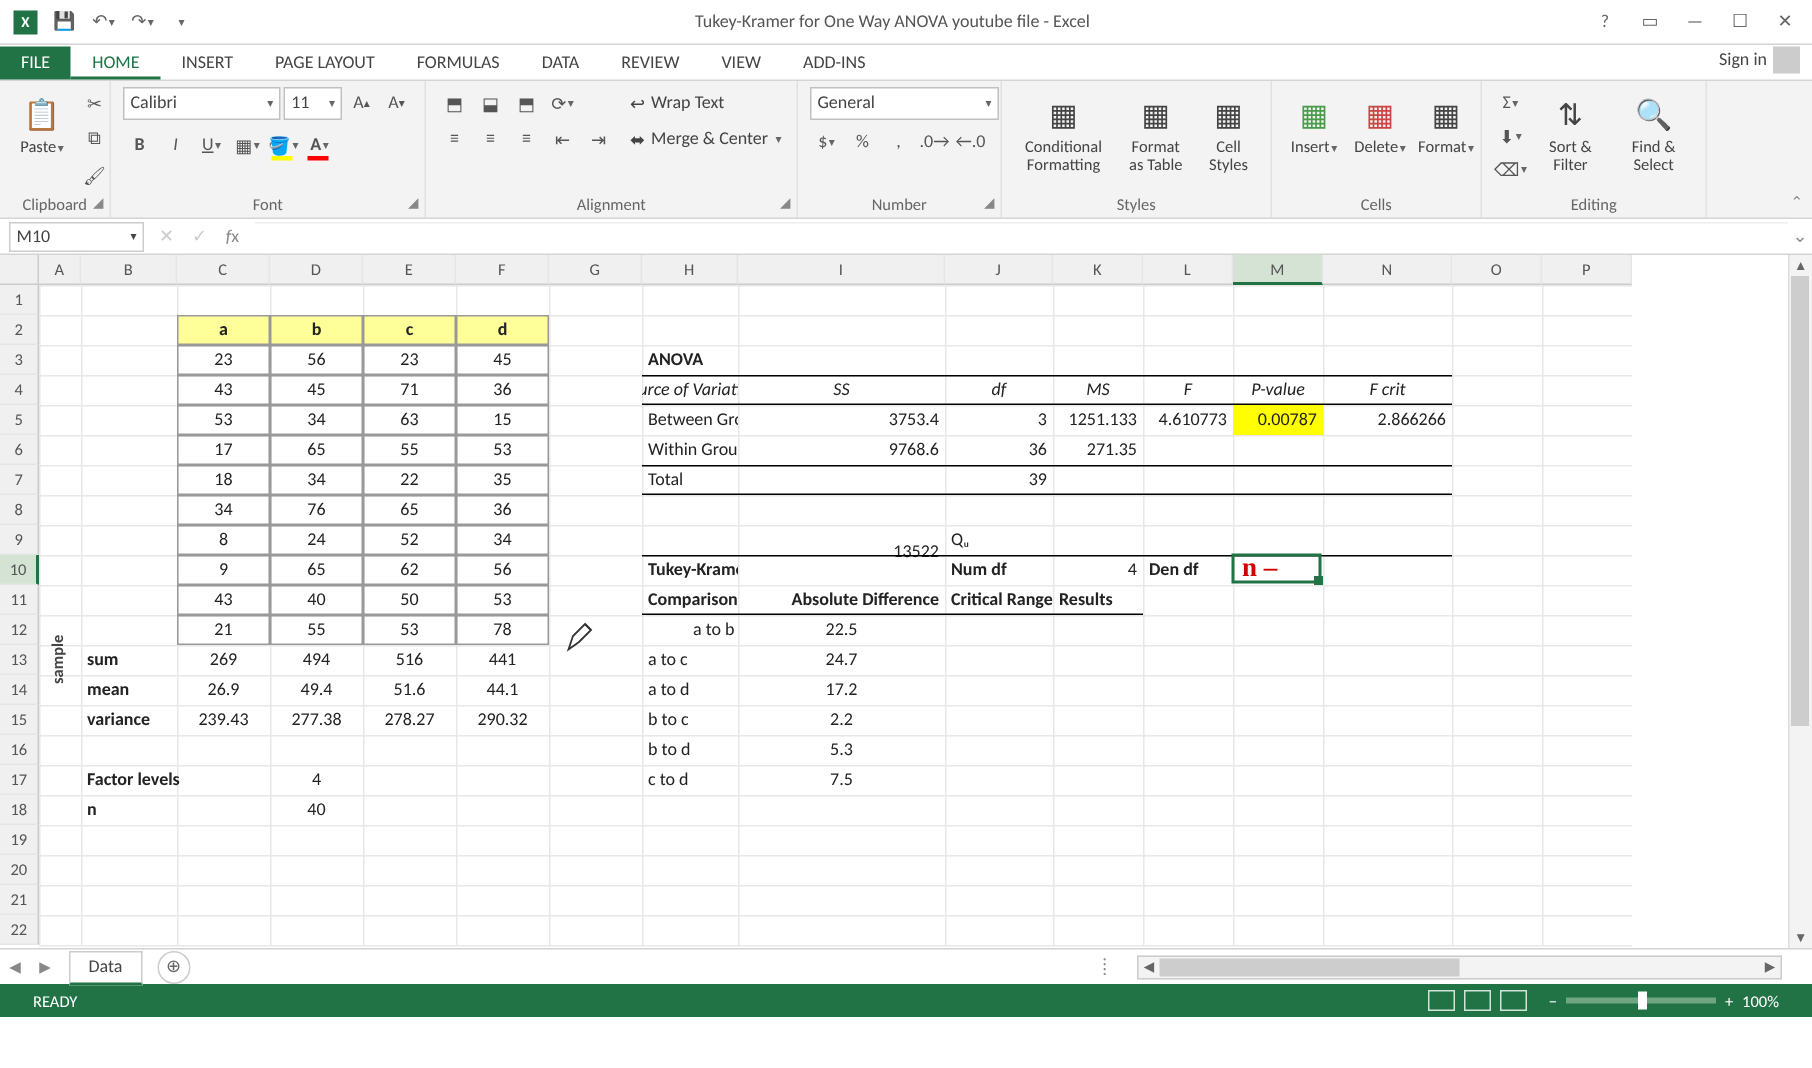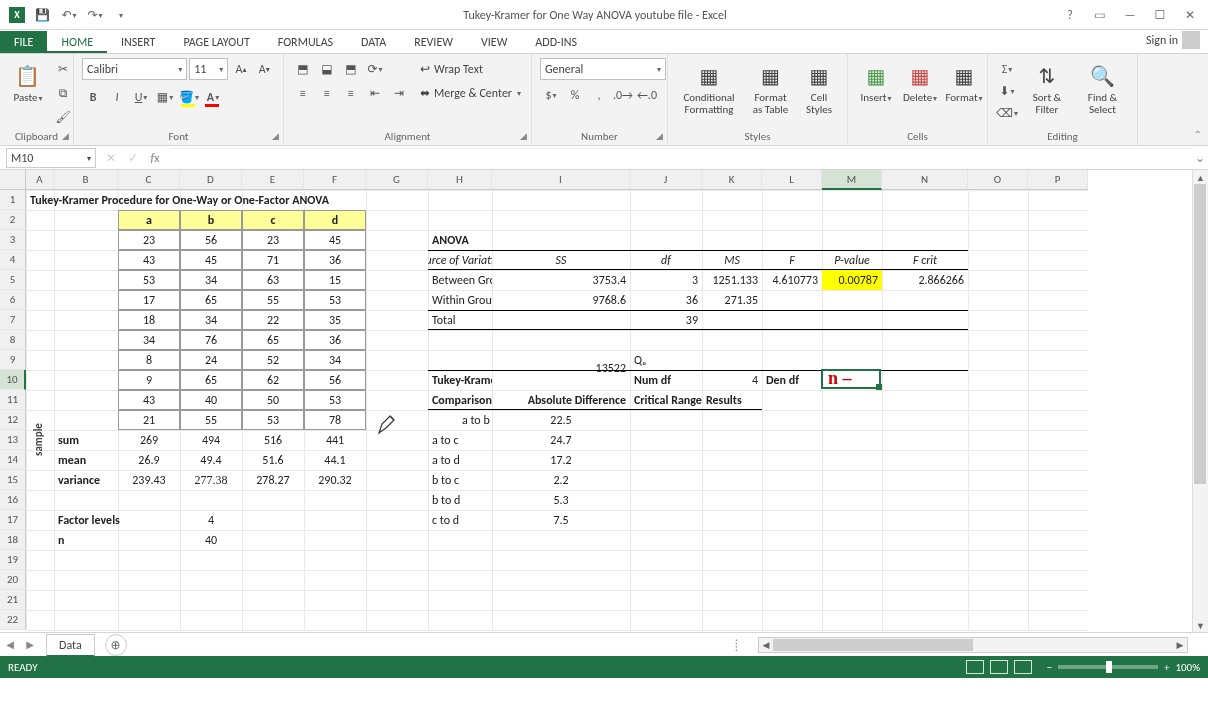--- a/index.html
+++ b/index.html
@@ -68,21 +68,21 @@
 .sheetbar .navbtn { width:20px; text-align:center; color:#888; cursor:pointer; font-size:10px;}
 .sheetbar .sheet { padding:3px 12px; border:1px solid #ccc; border-bottom:none; font-size:12px; background:#fff; cursor:pointer; margin-top:2px;}
 .sheetbar .sheet.active { border-bottom:2px solid #217346; background:#fff; font-weight:normal;}
 .sheetbar .addsheet { width:22px; height:22px; border:1px solid #ccc; border-radius:50%; display:flex; align-items:center; justify-content:center; margin-left:10px; cursor:pointer; color:#666;}
 .sheetbar .hscroll { flex:1; display:flex; align-items:center; justify-content:flex-end; padding-right:20px;}
 .scrollbar-h { height:16px; width:430px; border:1px solid #ccc; background:#f3f3f3; position:relative;}
 .scrollbar-h .thumb { position:absolute; left:14px; top:1px; height:12px; width:200px; background:#cdcdcd;}
 .scrollbar-h .arr { position:absolute; top:0; width:14px; height:14px; display:flex; align-items:center; justify-content:center; font-size:9px; color:#666;}
 
 
-.statusbar { height:22px; background:#217346; color:#fff; display:flex; align-items:center; padding:0 8px; font-size:11px; justify-content:space-between;}
+.statusbar { height:22px; background:#217346; color:#fff; display:flex; align-items:center; padding:0 22px; font-size:11px; justify-content:space-between;}
 .statusbar .views { display:flex; gap:6px; align-items:center;}
 .statusbar .views .v { width:18px; height:14px; border:1px solid #fff; opacity:0.8; cursor:pointer;}
 .zoom { display:flex; align-items:center; gap:6px;}
 .zoom .track { width:100px; height:4px; background:#6fa582; position:relative;}
 .zoom .track .th { position:absolute; left:48px; top:-4px; width:6px; height:12px; background:#fff;}
 
 
 .vscroll { position:absolute; right:0; top:0; width:16px; height:100%; background:#f3f3f3; border-left:1px solid #ddd;}
 .vscroll .arr { height:14px; display:flex; align-items:center; justify-content:center; font-size:9px; color:#666;}
 .vscroll .thumb { position:absolute; left:1px; top:14px; width:12px; height:300px; background:#cdcdcd;}
@@ -394,21 +394,20 @@
       <div style="position: absolute; top: 0px; left: 340px; width: 1px; height: 440px; background: rgb(232, 232, 232);"></div>
       <div style="position: absolute; top: 0px; left: 402px; width: 1px; height: 440px; background: rgb(232, 232, 232);"></div>
       <div style="position: absolute; top: 0px; left: 466px; width: 1px; height: 440px; background: rgb(232, 232, 232);"></div>
       <div style="position: absolute; top: 0px; left: 604px; width: 1px; height: 440px; background: rgb(232, 232, 232);"></div>
       <div style="position: absolute; top: 0px; left: 676px; width: 1px; height: 440px; background: rgb(232, 232, 232);"></div>
       <div style="position: absolute; top: 0px; left: 736px; width: 1px; height: 440px; background: rgb(232, 232, 232);"></div>
       <div style="position: absolute; top: 0px; left: 796px; width: 1px; height: 440px; background: rgb(232, 232, 232);"></div>
       <div style="position: absolute; top: 0px; left: 856px; width: 1px; height: 440px; background: rgb(232, 232, 232);"></div>
       <div style="position: absolute; top: 0px; left: 942px; width: 1px; height: 440px; background: rgb(232, 232, 232);"></div>
       <div style="position: absolute; top: 0px; left: 1002px; width: 1px; height: 440px; background: rgb(232, 232, 232);"></div>
-      <div class="cell b" style="left: 0px; top: 0px; width: 402px;">Tukey-Kramer Procedure for One-Way or One-Factor ANOVA</div>
       <div class="cell b c" style="left: 92px; top: 20px; width: 62px; background: rgb(255, 255, 153);">a</div>
       <div class="cell b c" style="left: 154px; top: 20px; width: 62px; background: rgb(255, 255, 153);">b</div>
       <div class="cell b c" style="left: 216px; top: 20px; width: 62px; background: rgb(255, 255, 153);">c</div>
       <div class="cell b c" style="left: 278px; top: 20px; width: 62px; background: rgb(255, 255, 153);">d</div>
       <div class="cell c" style="left: 92px; top: 40px; width: 62px;">23</div>
       <div class="cell c" style="left: 154px; top: 40px; width: 62px;">56</div>
       <div class="cell c" style="left: 216px; top: 40px; width: 62px;">23</div>
       <div class="cell c" style="left: 278px; top: 40px; width: 62px;">45</div>
       <div class="cell b" style="left: 402px; top: 40px; width: 64px;">ANOVA</div>
       <div class="cell c" style="left: 92px; top: 60px; width: 62px;">43</div>
@@ -488,21 +487,21 @@
       <div class="cell c" style="left: 466px; top: 240px; width: 138px;">24.7</div>
       <div class="cell b" style="left: 28px; top: 260px; width: 64px;">mean</div>
       <div class="cell c" style="left: 92px; top: 260px; width: 62px;">26.9</div>
       <div class="cell c" style="left: 154px; top: 260px; width: 62px;">49.4</div>
       <div class="cell c" style="left: 216px; top: 260px; width: 62px;">51.6</div>
       <div class="cell c" style="left: 278px; top: 260px; width: 62px;">44.1</div>
       <div class="cell" style="left: 402px; top: 260px; width: 64px;">a to d</div>
       <div class="cell c" style="left: 466px; top: 260px; width: 138px;">17.2</div>
       <div class="cell b" style="left: 28px; top: 280px; width: 64px;">variance</div>
       <div class="cell c" style="left: 92px; top: 280px; width: 62px;">239.43</div>
-      <div class="cell c" style="left: 154px; top: 280px; width: 62px; font-family: Liberation Serif, serif;">277.38</div>
+      <div class="cell c" style="left: 154px; top: 280px; width: 62px;">277.38</div>
       <div class="cell c" style="left: 216px; top: 280px; width: 62px;">278.27</div>
       <div class="cell c" style="left: 278px; top: 280px; width: 62px;">290.32</div>
       <div class="cell" style="left: 402px; top: 280px; width: 64px;">b to c</div>
       <div class="cell c" style="left: 466px; top: 280px; width: 138px;">2.2</div>
       <div class="cell" style="left: 402px; top: 300px; width: 64px;">b to d</div>
       <div class="cell c" style="left: 466px; top: 300px; width: 138px;">5.3</div>
       <div class="cell b" style="left: 28px; top: 320px; width: 126px;">Factor levels</div>
       <div class="cell c" style="left: 154px; top: 320px; width: 62px;">4</div>
       <div class="cell" style="left: 402px; top: 320px; width: 64px;">c to d</div>
       <div class="cell c" style="left: 466px; top: 320px; width: 138px;">7.5</div>

